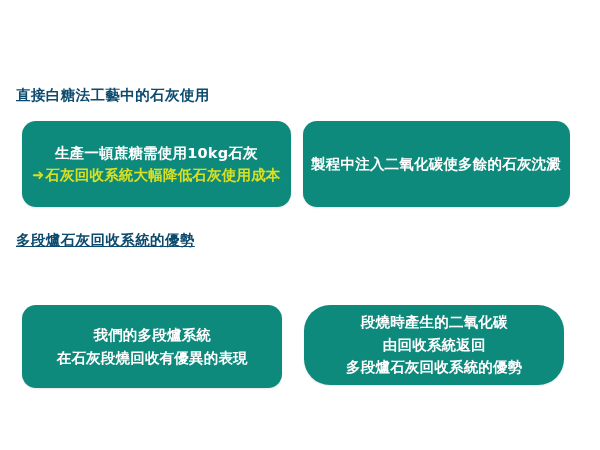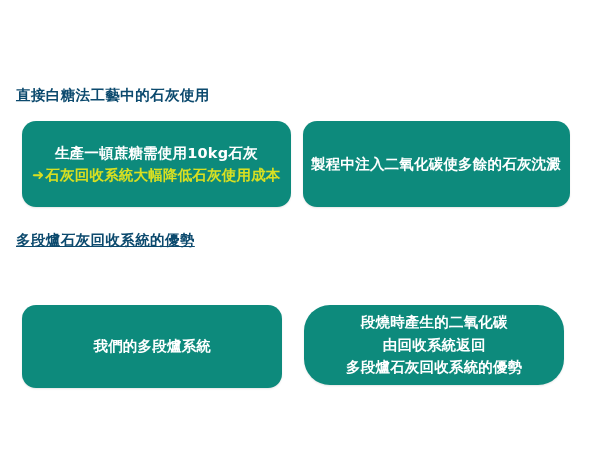--- a/index.html
+++ b/index.html
@@ -123,20 +123,21 @@
     </div>
 
   </div>
 
   <div class="section-heading h2">多段爐石灰回收系統的優勢</div>
 
   <div class="card-row row-2">
 
     <div class="card card-c">
       <div class="card-line">我們的多段爐系統</div>
+      <div class="card-line">在石灰段燒回收有優異的表現</div>
     </div>
 
     <div class="card card-d">
       <div class="card-line">段燒時產生的二氧化碳</div>
       <div class="card-line">由回收系統返回</div>
       <div class="card-line">多段爐石灰回收系統的優勢</div>
     </div>
 
   </div>
 

